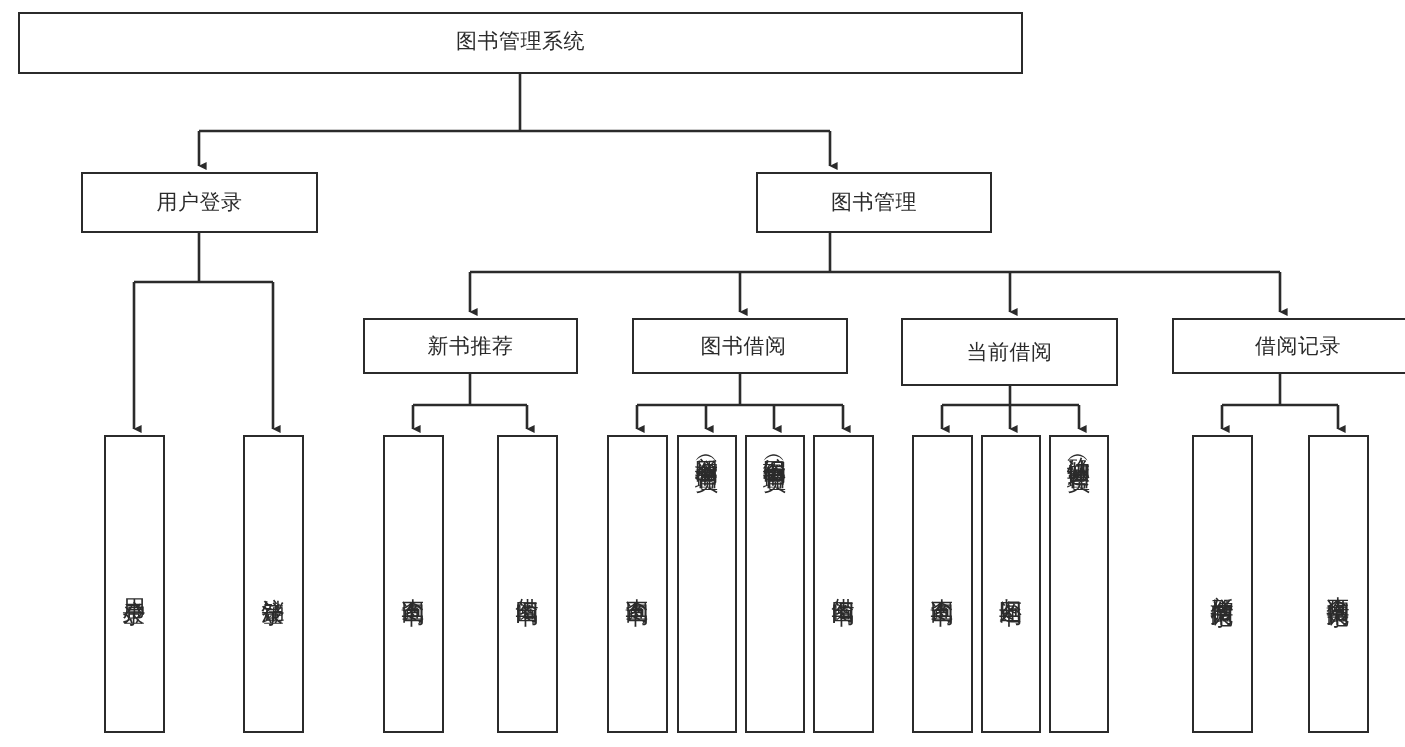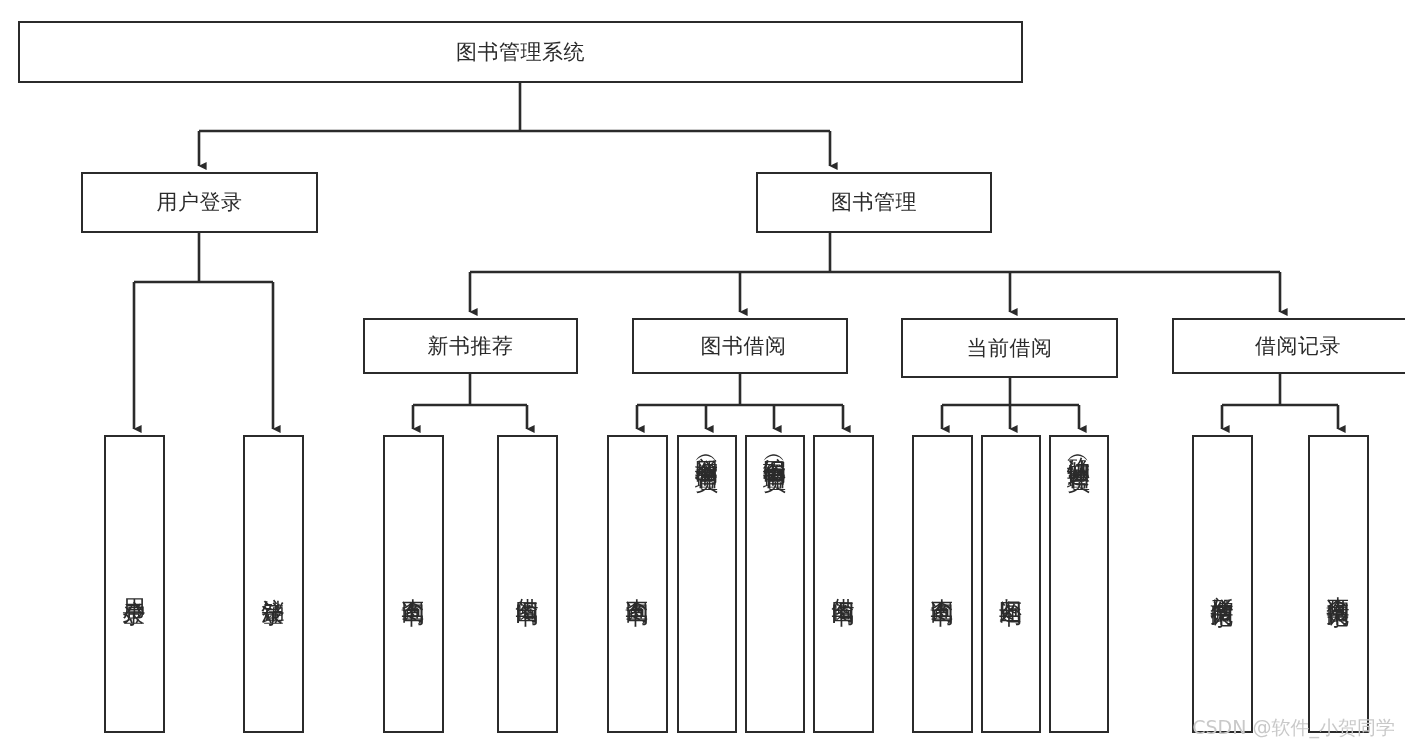--- a/index.html
+++ b/index.html
@@ -129,38 +129,38 @@
       <path d="M1010,405 L1010,429" marker-end="url(#arrow)"></path>
       <path d="M1079,405 L1079,429" marker-end="url(#arrow)"></path>
 
       <path d="M1280,374 L1280,405"></path>
       <path d="M1222,405 L1338,405"></path>
       <path d="M1222,405 L1222,429" marker-end="url(#arrow)"></path>
       <path d="M1338,405 L1338,429" marker-end="url(#arrow)"></path>
     </g>
   </svg>
 
-  <div class="node h-node" style="left:18px; top:21px; width:1005px; height:62px;">
+  <div class="node h-node" style="left:18px; top:12px; width:1005px; height:62px;font-family:Liberation Mono, monospace;">
     <span class="node-label">图书管理系统</span>
   </div>
 
   <div class="node h-node" style="left:81px; top:172px; width:237px; height:61px;">
     <span class="node-label">用户登录</span>
   </div>
   <div class="node h-node" style="left:712px; top:172px; width:236px; height:61px;margin-left:44px;">
     <span class="node-label">图书管理</span>
   </div>
 
   <div class="node h-node" style="left:363px; top:318px; width:215px; height:56px;text-align:right;">
     <span class="node-label">新书推荐</span>
   </div>
   <div class="node h-node" style="left:632px; top:318px; width:216px; height:56px;padding-left:7px;">
     <span class="node-label">图书借阅</span>
   </div>
-  <div class="node h-node" style="left:901px; top:318px; width:217px; height:60px;">
+  <div class="node h-node" style="left:901px; top:318px; width:217px; height:68px;">
     <span class="node-label">当前借阅</span>
   </div>
   <div class="node h-node" style="left:1172px; top:318px; width:252px; height:56px;">
     <span class="node-label">借阅记录</span>
   </div>
 
   <div class="node leaf center-text" style="left:104px; top:435px; width:61px; height:298px;">
     <span class="node-label">用户登录</span>
   </div>
   <div class="node leaf center-text" style="left:243px; top:435px; width:61px; height:298px;">
@@ -197,15 +197,14 @@
     <span class="node-label">确认归还（管理员）</span>
   </div>
 
   <div class="node leaf center-text" style="left:1192px; top:435px; width:61px; height:298px;">
     <span class="node-label">新增借阅记录</span>
   </div>
   <div class="node leaf center-text" style="left:1308px; top:435px; width:61px; height:298px;">
     <span class="node-label">查询借阅记录</span>
   </div>
 
-  <div class="watermark">CSDN @软件_小贺同学</div>
 
 </div>
 
 </body></html>

